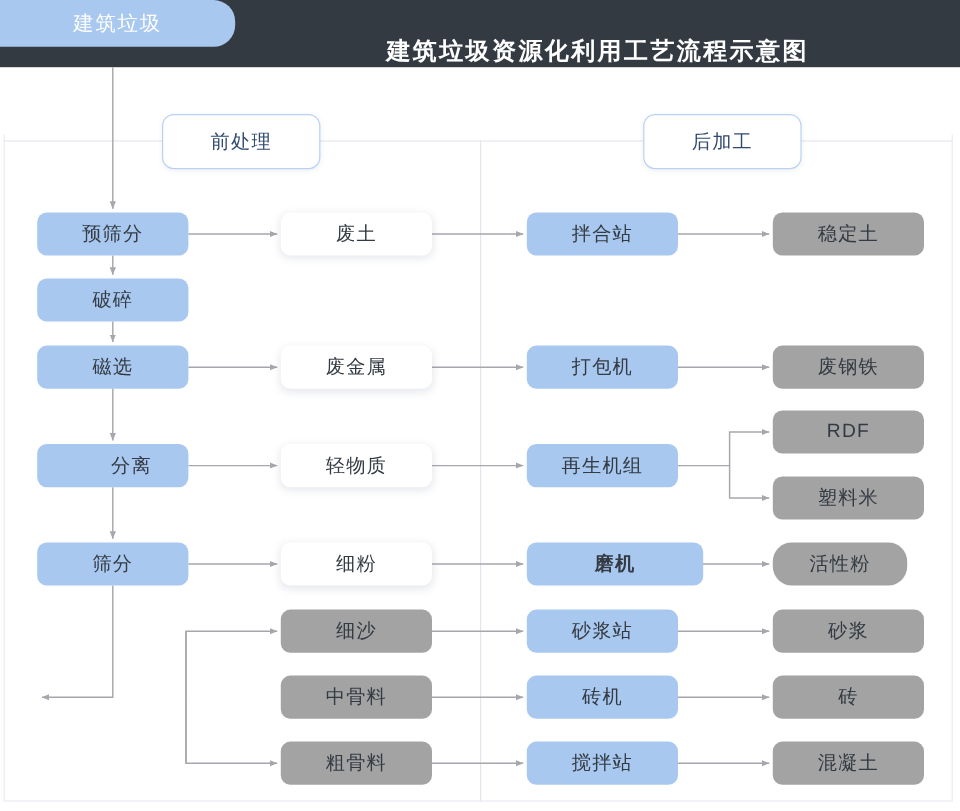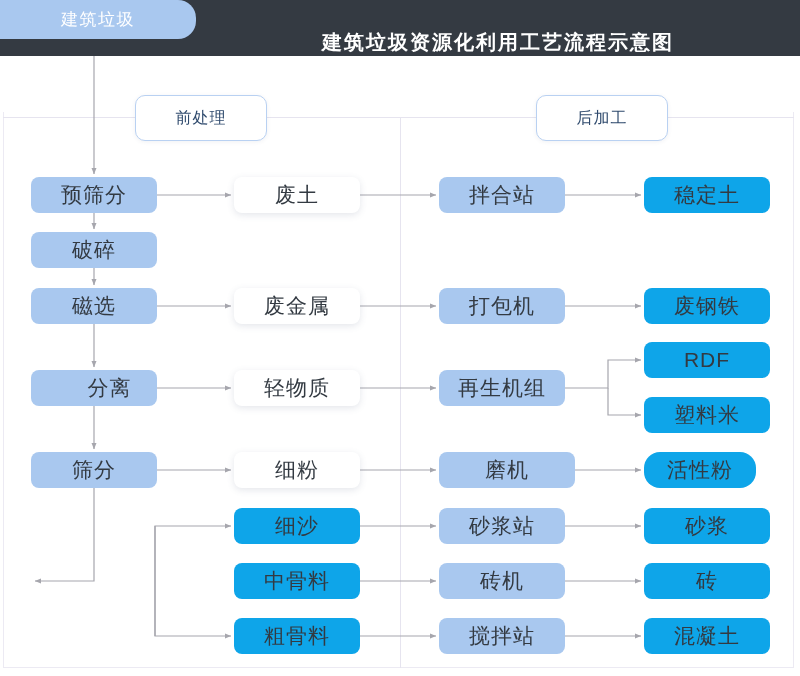--- a/index.html
+++ b/index.html
@@ -59,25 +59,25 @@
     display:flex;align-items:center;justify-content:center;
     color:#2f4a6d;font-size:16px;letter-spacing:1px;
     box-shadow:0 1px 4px rgba(60,80,120,.08);
   }
 
   
   .node{
     position:absolute;height:36px;
     border-radius:8px;
     display:flex;align-items:center;justify-content:center;
-    font-size:21px;letter-spacing:1px;
+    font-size:16px;letter-spacing:1px;
     box-sizing:border-box;
   }
   .node.blue{background:#a9c8ef;color:#333a42;}
-  .node.yellow{background:#0ea5e9;color:#333a42;}
+  .node.yellow{background:#a3a3a3;color:#333a42;}
   .node.white{
     background:#ffffff;color:#333a42;
     box-shadow:0 2px 7px rgba(90,100,130,.16);
     justify-content:center;
   }
 </style>
 </head>
 <body>
 
 <div id="root">
@@ -188,21 +188,21 @@
       </div>
       <div class="node blue" style="left: 439px; top: 177px; width: 126px;">
         <span>拌合站</span>
       </div>
       <div class="node blue" style="left: 439px; top: 288px; width: 126px;">
         <span>打包机</span>
       </div>
       <div class="node blue" style="left: 439px; top: 370px; width: 126px;">
         <span>再生机组</span>
       </div>
-      <div class="node blue" style="left: 439px; top: 452px; width: 136px;">
+      <div class="node blue" style="left: 439px; top: 452px; width: 147px; font-weight: bold;">
         <span>磨机</span>
       </div>
       <div class="node blue" style="left: 439px; top: 508px; width: 126px;">
         <span>砂浆站</span>
       </div>
       <div class="node blue" style="left: 439px; top: 563px; width: 126px;">
         <span>砖机</span>
       </div>
       <div class="node blue" style="left: 439px; top: 618px; width: 126px;">
         <span>搅拌站</span>

